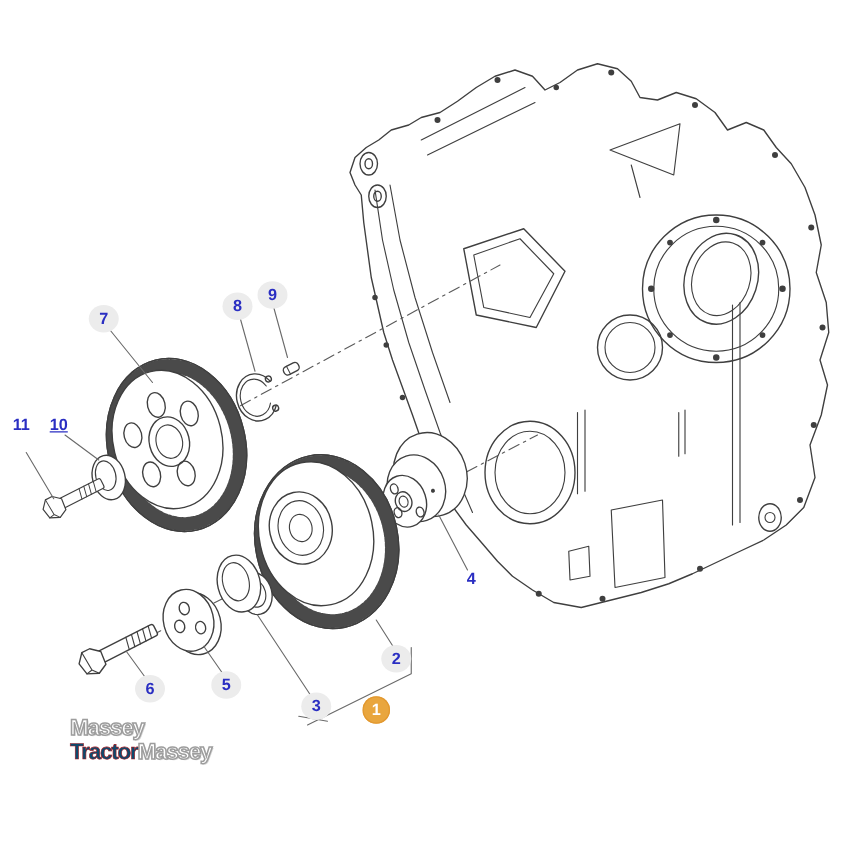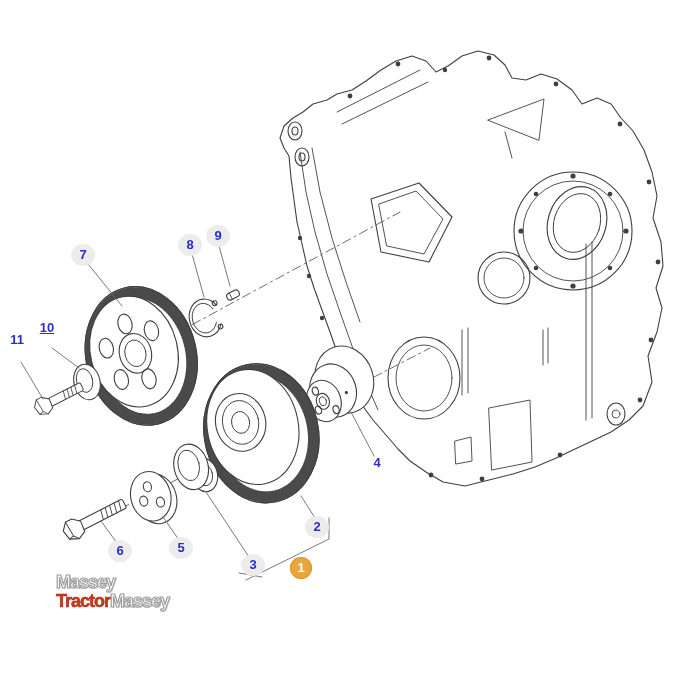--- a/index.html
+++ b/index.html
@@ -25,21 +25,21 @@
   #watermark{
     position:absolute;left:56px;top:573px;
     font-weight:bold;font-size:18px;line-height:19px;letter-spacing:-1px;
     white-space:nowrap;user-select:none;
   }
   .wm-outline{
     color:#ffffff;
     -webkit-text-stroke:1.2px #9d9d9d;
     text-shadow:1px 1px 0 #d8d8d8;
   }
-  .wm-red{color:#c2410c;-webkit-text-stroke:0.5px #a51a20;}
+  .wm-red{color:#0c4a6e;-webkit-text-stroke:0.5px #a51a20;}
 </style>
 </head>
 <body>
 
 <div id="stage">
 
 <svg id="diagram-svg" width="673" height="673" viewBox="0 0 673 673">
   <g fill="none" stroke="#3f3f3f" stroke-width="1.1" stroke-linejoin="round" stroke-linecap="round">
 
     <g>
@@ -231,15 +231,15 @@
 
 <div class="callout highlight" style="left: 301px; top: 568px;">1</div>
     <div class="callout halo" style="left: 317px; top: 527px;">2</div>
     <div class="callout halo" style="left: 253px; top: 565px;">3</div>
     <div class="callout plain" style="left: 377px; top: 463px;">4</div>
     <div class="callout halo" style="left: 181px; top: 548px;">5</div>
     <div class="callout halo" style="left: 120px; top: 551px;">6</div>
     <div class="callout halo" style="left: 83px; top: 255px;">7</div>
     <div class="callout halo" style="left: 190px; top: 245px;">8</div>
     <div class="callout halo" style="left: 218px; top: 236px;">9</div>
-    <div class="callout plain" style="left: 47px; top: 328px; text-decoration: underline;">10</div>
+    <div class="callout plain" style="left: 47px; top: 340px; text-decoration: underline;">10</div>
     <div class="callout plain" style="left: 17px; top: 340px;">11</div>
   </div>
 
 </body></html>

